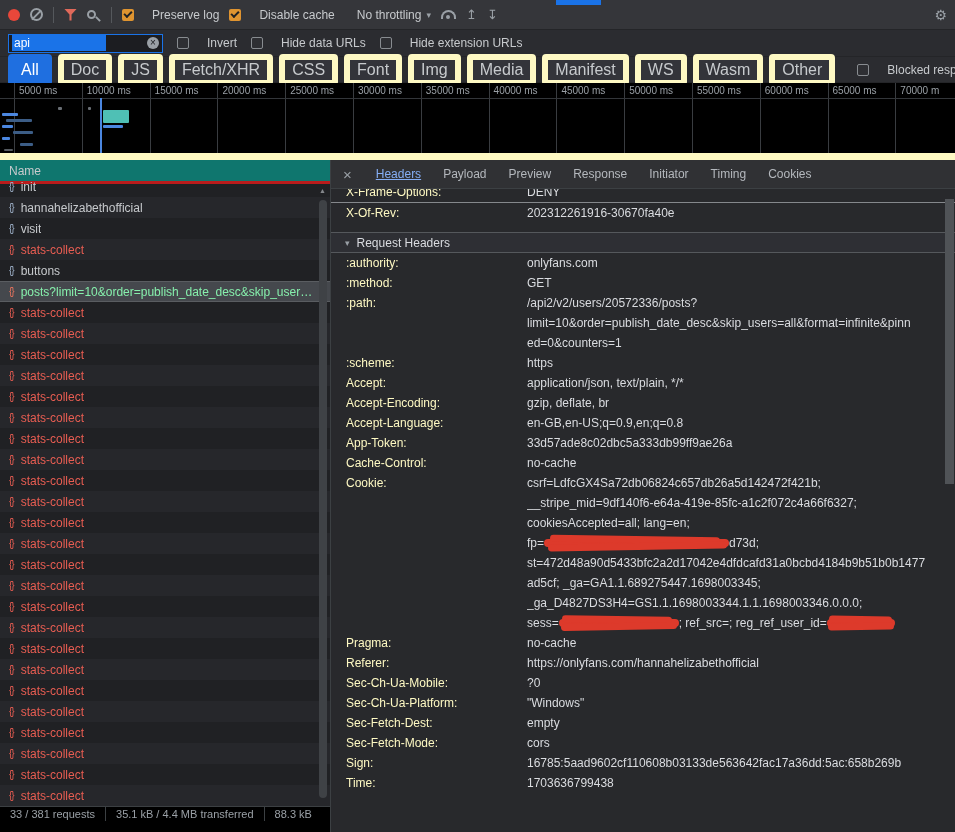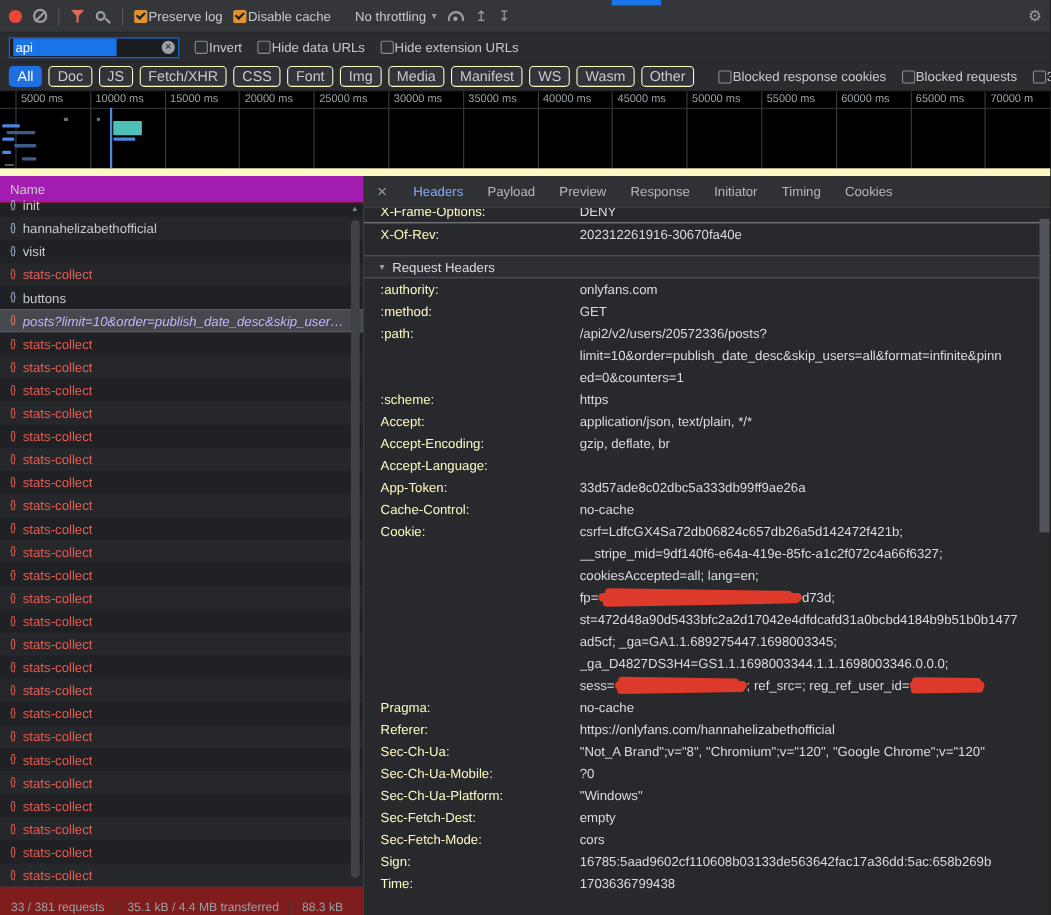--- a/index.html
+++ b/index.html
@@ -10,21 +10,21 @@
   
   .toolbar{height:30px;flex:none;background:#35363a;display:flex;align-items:center;gap:10px;padding:0 8px;border-bottom:1px solid #242528;position:relative;}
   .tb-sep{width:1px;height:16px;background:#55585c;flex:none;}
   .flex-spacer{flex:1;}
   .icon-record{width:12px;height:12px;border-radius:50%;background:#e8473a;flex:none;}
   .icon-clear{width:13px;height:13px;border:2px solid #9aa0a6;border-radius:50%;position:relative;flex:none;}
   .icon-clear::after{content:"";position:absolute;left:-2px;top:4px;width:13px;height:2px;background:#9aa0a6;transform:rotate(-45deg);}
   .icon-funnel{width:13px;height:12px;background:#e0695a;clip-path:polygon(0 0,100% 0,58% 50%,58% 100%,42% 100%,42% 50%);flex:none;}
   .icon-search{width:9px;height:9px;border:2px solid #9aa0a6;border-radius:50%;position:relative;margin-right:5px;flex:none;}
   .icon-search::after{content:"";position:absolute;left:6px;top:6px;width:6px;height:2px;background:#9aa0a6;transform:rotate(45deg);}
-  .cb-group{display:flex;align-items:center;gap:1px;flex:none;}
+  .cb-group{display:flex;align-items:center;gap:18px;flex:none;}
   .cb{width:12px;height:12px;border-radius:2px;display:inline-block;position:relative;flex:none;}
   .cb.on{background:#df9430;}
   .cb.on::after{content:"";position:absolute;left:2px;top:2px;width:6px;height:3px;border-left:2px solid #202124;border-bottom:2px solid #202124;transform:rotate(-45deg);}
   .cb.off{background:#2e2f33;border:1px solid #888c90;}
   .throttle{display:flex;align-items:center;gap:5px;color:#c7cacd;flex:none;margin-left:12px;}
   .caret{color:#9aa0a6;font-size:9px;}
   .icon-netcond{width:15px;height:9px;position:relative;flex:none;}
   .icon-netcond::before{content:"";position:absolute;inset:0;border:2px solid #9aa0a6;border-bottom:none;border-radius:9px 9px 0 0;}
   .icon-netcond::after{content:"";position:absolute;left:5px;bottom:0;width:4px;height:4px;background:#9aa0a6;border-radius:50%;}
   .icon-arrow{color:#9aa0a6;font-size:13px;line-height:1;flex:none;}
@@ -33,59 +33,59 @@
 
   
   .filter-row{height:27px;flex:none;background:#2b2c30;display:flex;align-items:center;gap:14px;padding:0 8px;border-bottom:1px solid #242528;}
   .filter-input{width:155px;height:19px;border:1px solid #1a73e8;background:#1c1d21;display:flex;align-items:center;padding:0 3px;flex:none;}
   .sel-text{background:#1a73e8;color:#fff;padding:1px 2px;min-width:94px;}
   .clear-btn{margin-left:auto;width:12px;height:12px;border-radius:50%;background:#9aa0a6;color:#1c1d21;font-size:10px;line-height:12px;text-align:center;}
 
   
   .type-row{height:26px;flex:none;background:#2b2c30;display:flex;align-items:center;gap:14px;padding:0 8px;border-bottom:1px solid #242528;}
   .pills{display:flex;gap:6px;align-items:center;margin-right:8px;}
-  .pill{border:1px solid #fef9c3;border-radius:4px;padding:1px 7px;font-size:13px;color:#c7cacd;background:#33343a;white-space:nowrap;}
+  .pill{border:6px solid #fef9c3;border-radius:4px;padding:1px 7px;font-size:16px;color:#c7cacd;background:#33343a;white-space:nowrap;}
   .pill.active{background:#1f6fe0;border-color:#1f6fe0;color:#fff;}
 
   
   .overview{height:77px;flex:none;position:relative;background:#000000;border-bottom:7px solid #fef9c3;overflow:hidden;}
   .ov-cells{display:flex;height:100%;padding-left:14px;}
   .ov-cell{flex:0 0 67.8px;border-left:1px solid #393c40;font-size:10px;color:#9aa0a6;padding:2px 0 0 4px;white-space:nowrap;}
   .ov-hairline{position:absolute;left:0;right:0;top:15px;height:1px;background:#33363a;}
   .ov-bar{position:absolute;border-radius:1px;}
   .ov-marker{position:absolute;top:15px;bottom:0;width:2px;background:#4b87e0;}
 
   
   .main{flex:1;display:flex;overflow:hidden;background:#202124;}
 
   
   .left-col{position:relative;width:330px;flex:none;display:flex;flex-direction:column;overflow:hidden;}
-  .name-header{height:24px;flex:none;display:flex;align-items:center;padding-left:9px;border-bottom:1px solid #b91c1c;color:#c7cacd;background:#a21caf;}
+  .name-header{height:24px;flex:none;display:flex;align-items:center;padding-left:9px;border-bottom:3px solid #b91c1c;color:#c7cacd;background:#0f766e;}
   .req-list{flex:1;overflow:hidden;margin-top:-8px;}
   .req-row{height:21px;display:flex;align-items:center;gap:7px;padding-left:9px;white-space:nowrap;overflow:hidden;}
   .req-row:nth-child(even){background:#26272b;}
   .req-icon{font-size:10px;color:#9db0c8;letter-spacing:-1px;flex:none;}
   .req-label{color:#c7cacd;overflow:hidden;}
   .req-row.error .req-icon,.req-row.error .req-label{color:#e85d52;}
   .req-row.selected{background:#45484d;border-top:1px solid #5a5d61;border-bottom:1px solid #5a5d61;}
-  .req-row.selected .req-label{color:#c4b5fd;font-style:italic;}
+  .req-row.selected .req-label{color:#86efac;}
   .req-row.selected .req-icon{color:#e8745e;}
   .left-scroll{position:absolute;right:2px;top:26px;bottom:28px;width:10px;z-index:4;}
   .scroll-arrow{position:absolute;top:1px;left:1px;font-size:7px;color:#84878b;}
   .l-thumb{position:absolute;top:14px;bottom:6px;left:1px;width:8px;background:#3f4246;border-radius:4px;}
-  .status-bar{height:26px;flex:none;border-top:1px solid #3c4043;display:flex;align-items:flex-end;font-size:11px;color:#9aa0a6;background:#7f1d1d;}
+  .status-bar{height:26px;flex:none;border-top:1px solid #3c4043;display:flex;align-items:flex-start;font-size:11px;color:#9aa0a6;background:#000000;}
   .status-seg{padding:0 10px;border-right:1px solid #3c4043;line-height:14px;white-space:nowrap;}
   .status-seg.last{border-right:none;}
 
   
   .right-col{flex:1;position:relative;display:flex;flex-direction:column;border-left:1px solid #3c4043;background:#28292c;overflow:hidden;}
   .tab-bar{height:29px;flex:none;background:#303134;border-bottom:1px solid #3c4043;display:flex;align-items:center;gap:22px;padding:0 12px;}
   .icon-close{color:#9aa0a6;font-size:15px;margin-right:2px;}
   .tab{color:#b4b8bd;white-space:nowrap;}
-  .tab.active{color:#85aef5;}
+  .tab.active{color:#85aef5;text-decoration:underline;}
   .details-content{flex:1;overflow:hidden;position:relative;}
   .resp-tail{margin-top:-7px;}
   .resp-tail .hdr-row:first-child{border-bottom:1px solid #85888c;}
   .hdr-row{display:flex;line-height:20px;}
   .hdr-name{flex:none;width:196px;padding-left:15px;color:#fef9c3;white-space:nowrap;}
   .hdr-value{flex:1;color:#dadce0;overflow:hidden;}
   .hdr-line{white-space:nowrap;overflow:hidden;}
   .section-band{height:21px;margin-top:9px;display:flex;align-items:center;gap:7px;padding-left:14px;background:#2e2f34;border-top:1px solid #55585c;border-bottom:1px solid #55585c;color:#dadce0;}
   .tri{font-size:9px;color:#9aa0a6;}
   .redact{display:inline-block;height:8px;background:#dd3a2b;border-radius:4px;position:relative;vertical-align:0;}
@@ -409,20 +409,23 @@
               </div>
   </div>
             <div class="hdr-row">
     <div class="hdr-name">Accept-Encoding:</div>
     <div class="hdr-value">
                 <div class="hdr-line">gzip, deflate, br</div>
               </div>
   </div>
             <div class="hdr-row">
     <div class="hdr-name">Accept-Language:</div>
+    <div class="hdr-value">
+                <div class="hdr-line">en-GB,en-US;q=0.9,en;q=0.8</div>
+              </div>
   </div>
             <div class="hdr-row">
     <div class="hdr-name">App-Token:</div>
     <div class="hdr-value">
                 <div class="hdr-line">33d57ade8c02dbc5a333db99ff9ae26a</div>
               </div>
   </div>
             <div class="hdr-row">
     <div class="hdr-name">Cache-Control:</div>
     <div class="hdr-value">
@@ -448,26 +451,20 @@
                 <div class="hdr-line">no-cache</div>
               </div>
   </div>
             <div class="hdr-row">
     <div class="hdr-name">Referer:</div>
     <div class="hdr-value">
                 <div class="hdr-line">https://onlyfans.com/hannahelizabethofficial</div>
               </div>
   </div>
             <div class="hdr-row">
-    <div class="hdr-name">Sec-Ch-Ua:</div>
-    <div class="hdr-value">
-                <div class="hdr-line">"Not_A Brand";v="8", "Chromium";v="120", "Google Chrome";v="120"</div>
-              </div>
-  </div>
-            <div class="hdr-row">
     <div class="hdr-name">Sec-Ch-Ua-Mobile:</div>
     <div class="hdr-value">
                 <div class="hdr-line">?0</div>
               </div>
   </div>
             <div class="hdr-row">
     <div class="hdr-name">Sec-Ch-Ua-Platform:</div>
     <div class="hdr-value">
                 <div class="hdr-line">"Windows"</div>
               </div>

